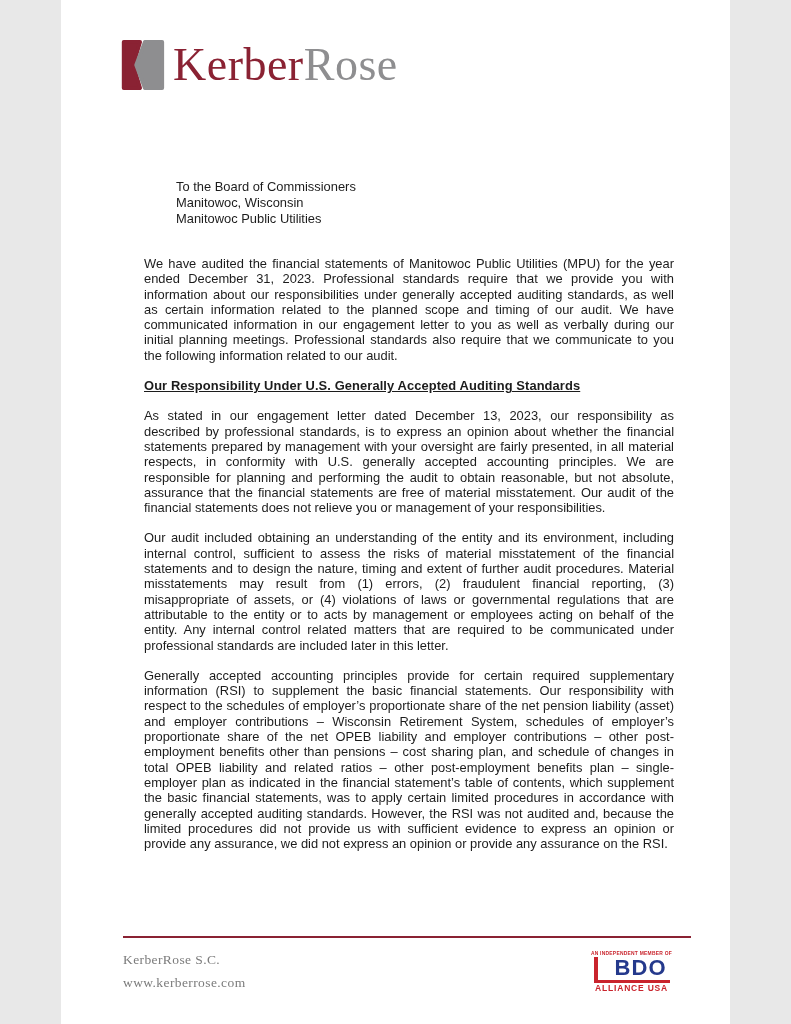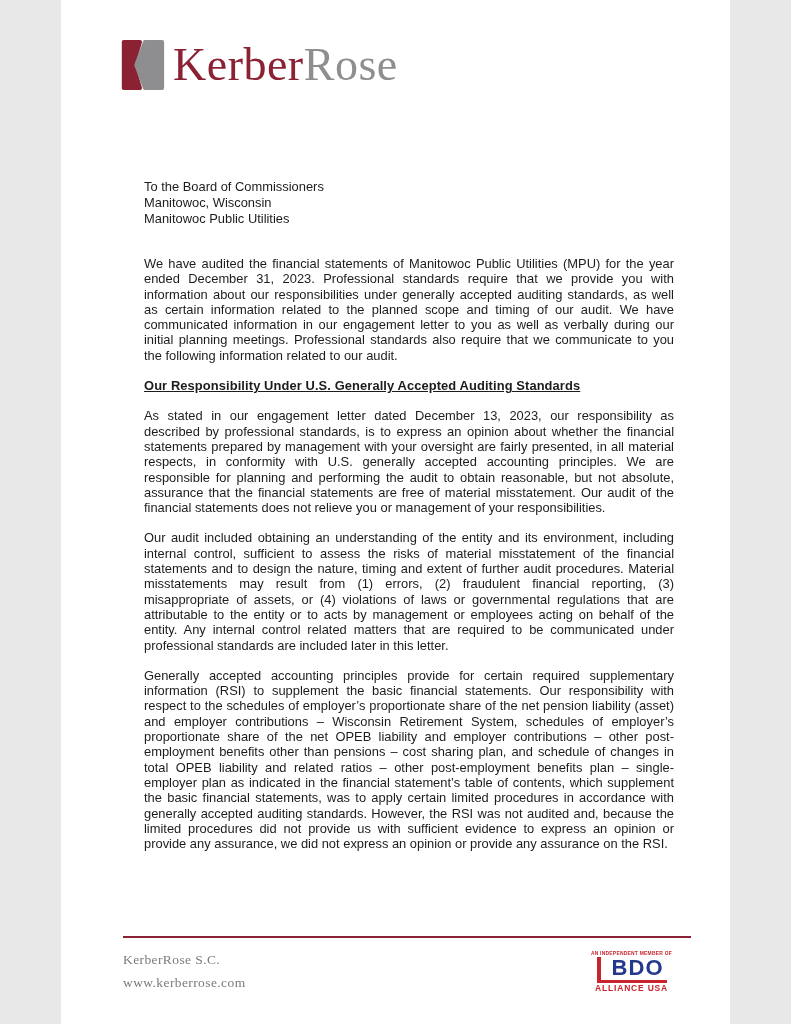--- a/index.html
+++ b/index.html
@@ -38,21 +38,21 @@
   
   .letter {
     position: absolute;
     left: 83px;
     right: 56px;
     top: 179px;
     font-size: 12.9px;
     line-height: 15.3px;
   }
   .recipient { margin-bottom: 29px; }
-  .recipient div { line-height: 16px; }
+  .recipient div { line-height: 16px; margin-left: 32px; }
   .letter p {
     text-align: justify;
     margin-bottom: 15px;
   }
   .section-heading {
     font-weight: bold;
     text-decoration: underline;
     margin-bottom: 15px;
     letter-spacing: 0.1px;
   }
@@ -88,21 +88,21 @@
     color: #c9242d;
     font-weight: bold;
     transform: scale(0.82);
     white-space: nowrap;
     margin-bottom: 1px;
   }
   .bdo-mark {
     display: inline-block;
     border-left: 4px solid #c9242d;
     border-bottom: 3.5px solid #c9242d;
-    padding: 0 3px 1px 11px;
+    padding: 0 3px 1px 17px;
   }
   .bdo-name {
     font-size: 22px;
     font-weight: bold;
     line-height: 22px;
     color: #24398c;
     letter-spacing: 1px;
     font-family: "Liberation Sans", sans-serif;
   }
   .bdo-alliance {

